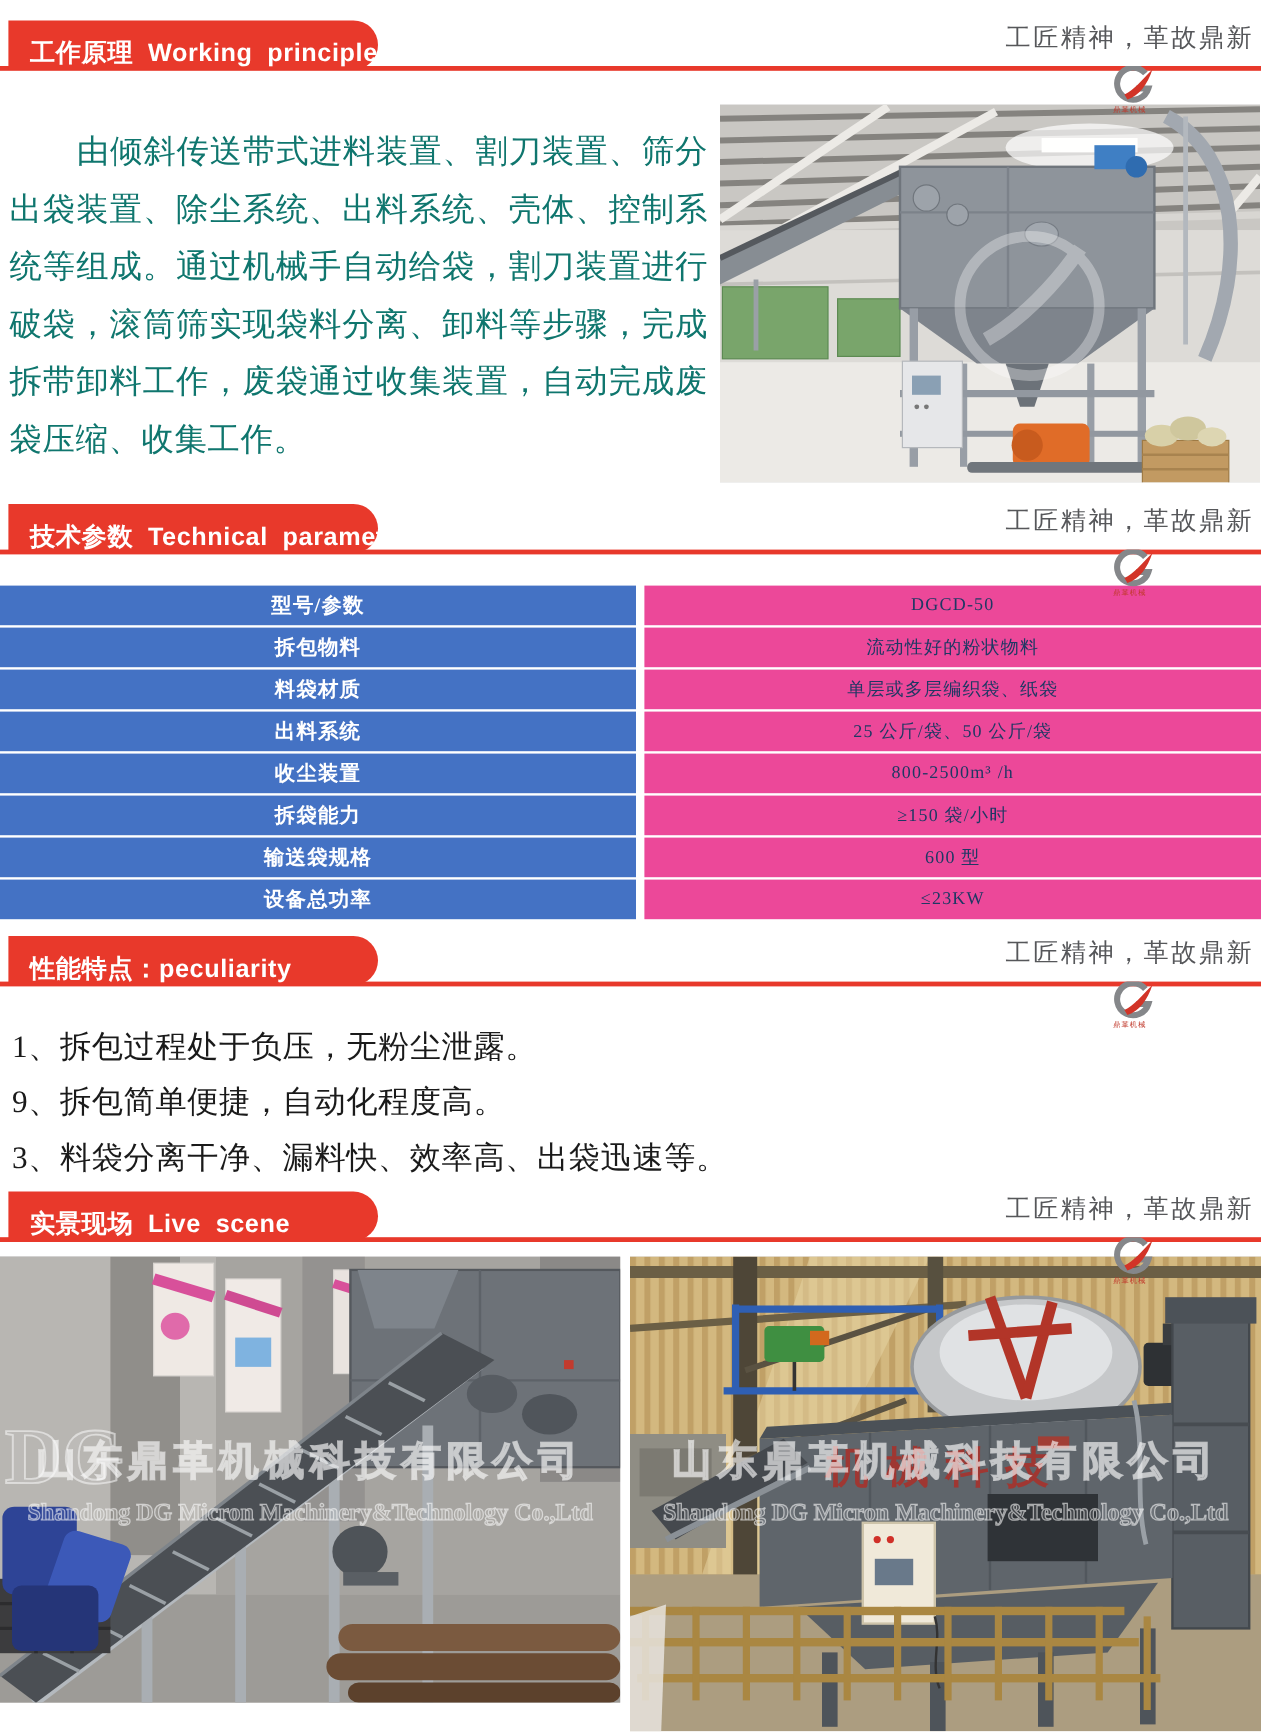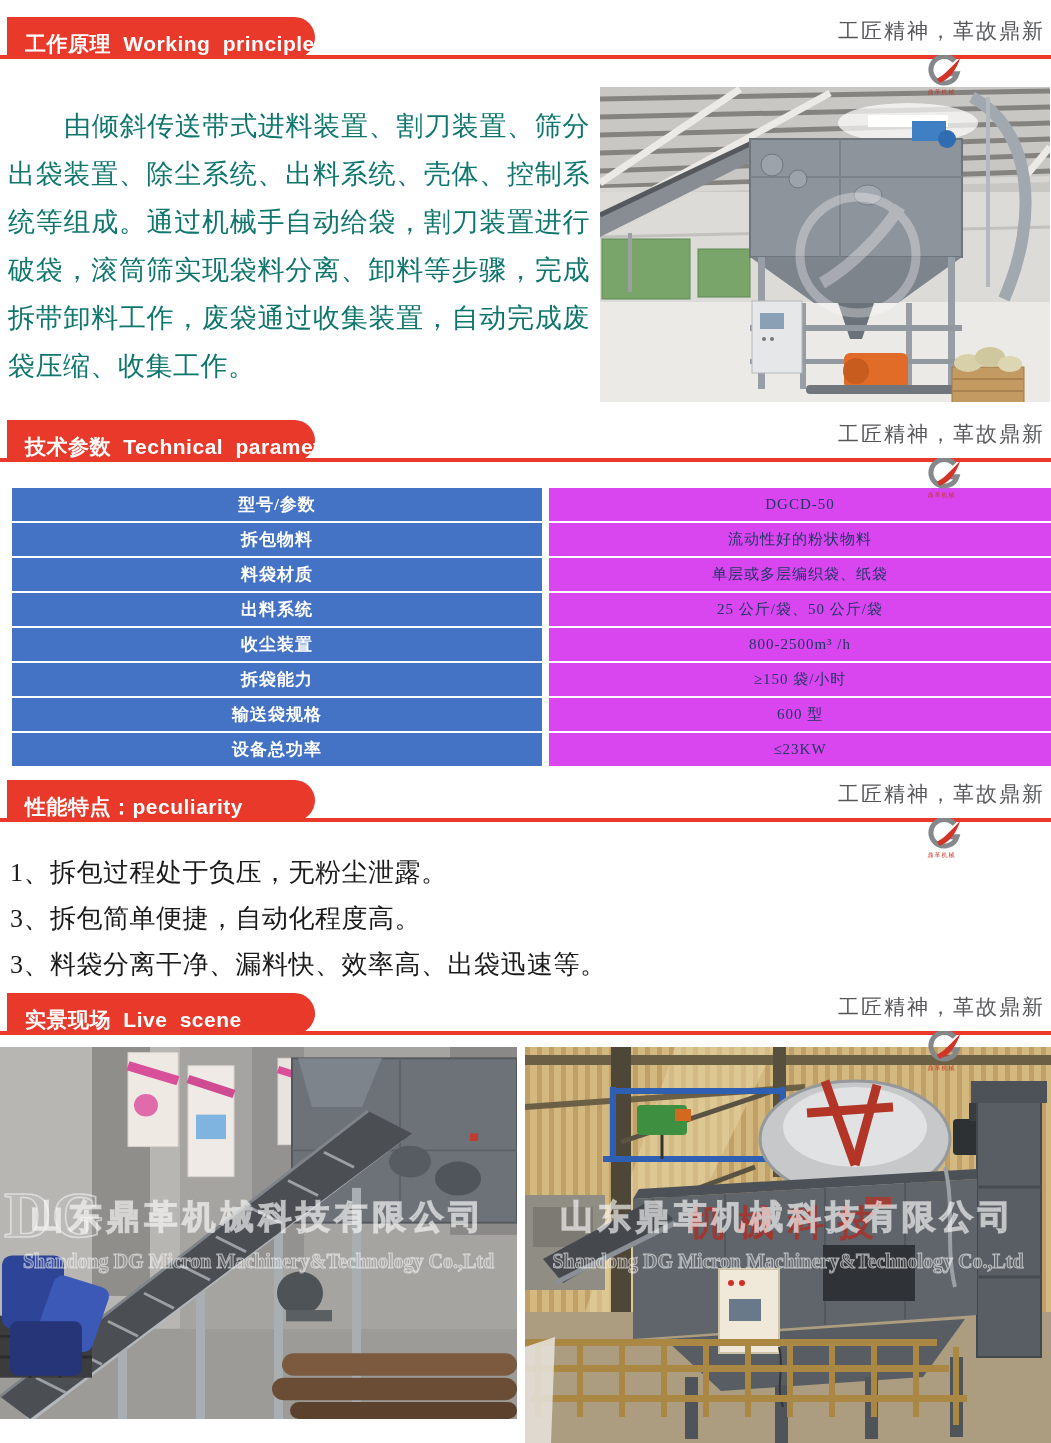--- a/index.html
+++ b/index.html
@@ -21,26 +21,26 @@
   
   .wp-paragraph{position:absolute;left:8px;top:102px;width:582px;
                 font-family:"Liberation Serif","DejaVu Serif",serif;
                 font-size:27px;line-height:48px;color:#0f766e;text-align:justify;
                 text-indent:56px;letter-spacing:.5px;}
   .photo{position:absolute;overflow:hidden;background:#ddd;}
   .photo svg{display:block;width:100%;height:100%;}
   .photo-top{left:600px;top:87px;width:450px;height:315px;}
 
   
-  .param-table{position:absolute;left:0;right:0;top:488px;padding-left:12px;}
+  .param-table{position:absolute;left:0;right:0;top:488px;}
   .trow{display:flex;height:33px;margin-bottom:2px;}
   .tlabel{width:530px;background:#4472c4;color:#ffffff;font-weight:bold;font-size:17px;
           display:flex;align-items:center;justify-content:center;letter-spacing:1px;
           font-family:"Liberation Serif","DejaVu Serif",serif;}
-  .tvalue{flex:1;margin-left:7px;background:#d946ef;color:#1f3864;font-size:15px;
+  .tvalue{flex:1;margin-left:7px;background:#ec4899;color:#1f3864;font-size:15px;
           display:flex;align-items:center;justify-content:center;letter-spacing:1px;
           font-family:"Liberation Serif","DejaVu Serif",serif;}
 
   
   .feature-list{position:absolute;left:10px;top:850px;width:620px;}
   .feature-item{font-family:"Liberation Serif","DejaVu Serif",serif;
                 font-size:26px;line-height:46px;color:#1a1a1a;letter-spacing:.5px;}
 
   
   .photo-left{left:0;top:1047px;width:517px;height:372px;}
@@ -227,21 +227,21 @@
           <path d="M39 7 A16 16 0 1 0 42 22 L30 22" stroke="#85878a" stroke-width="6" fill="none"></path>
           <path d="M18 28 C27 24 35 14 46 3 C41 18 33 29 21 33 Z" fill="#d23428"></path>
         </svg>
         <span class="logo-caption">鼎革机械</span>
       </span>
     </div>
   </div>
 
   <div class="feature-list" id="feature-list">
       <div class="feature-item">1、拆包过程处于负压，无粉尘泄露。</div>
-      <div class="feature-item">3、拆包简单便捷，自动化程度高。</div>
+      <div class="feature-item">9、拆包简单便捷，自动化程度高。</div>
       <div class="feature-item">3、料袋分离干净、漏料快、效率高、出袋迅速等。</div>
     </div>
 
   <div class="banner-row" style="top:993px">
     <div class="banner-underline"></div>
     <div class="banner-pill">
       <span class="banner-title">实景现场 Live scene</span>
     </div>
     <div class="slogan-group">
       <span class="slogan-text">工匠精神，革故鼎新</span>

